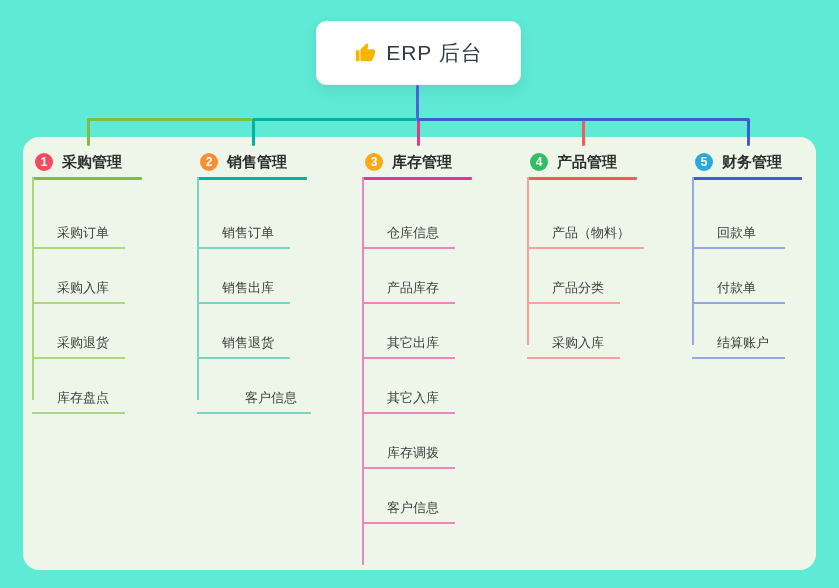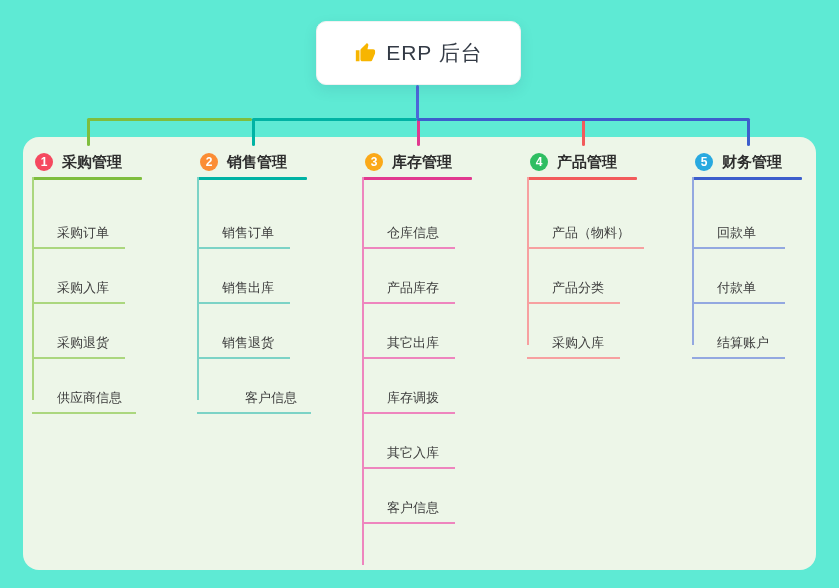--- a/index.html
+++ b/index.html
@@ -89,21 +89,21 @@
           <div class="child" style="border-color: rgb(171, 215, 126);">
             <span>采购订单</span>
           </div>
           <div class="child" style="border-color: rgb(171, 215, 126);">
             <span>采购入库</span>
           </div>
           <div class="child" style="border-color: rgb(171, 215, 126);">
             <span>采购退货</span>
           </div>
           <div class="child" style="border-color: rgb(171, 215, 126);">
-            <span>供应商信息</span>
+            <span>库存盘点</span>
           </div>
         </div>
       </div>
       <div class="branch" style="left: 197px;">
         <div class="branch-header">
           <span class="badge" style="background: rgb(251, 141, 53);">2</span>
           <span class="branch-title">销售管理</span>
         </div>
         <div class="branch-underline" style="background: rgb(0, 179, 164);"></div>
         <div class="spine" style="background: rgb(124, 211, 198); height: 223px;"></div>
@@ -133,24 +133,24 @@
           <div class="child" style="border-color: rgb(238, 133, 190);">
             <span>仓库信息</span>
           </div>
           <div class="child" style="border-color: rgb(238, 133, 190);">
             <span>产品库存</span>
           </div>
           <div class="child" style="border-color: rgb(238, 133, 190);">
             <span>其它出库</span>
           </div>
           <div class="child" style="border-color: rgb(238, 133, 190);">
-            <span>库存调拨</span>
+            <span>其它入库</span>
           </div>
           <div class="child" style="border-color: rgb(238, 133, 190);">
-            <span>其它入库</span>
+            <span>库存调拨</span>
           </div>
           <div class="child" style="border-color: rgb(238, 133, 190);">
             <span>客户信息</span>
           </div>
         </div>
       </div>
       <div class="branch" style="left: 527px;">
         <div class="branch-header">
           <span class="badge" style="background: rgb(47, 190, 98);">4</span>
           <span class="branch-title">产品管理</span>

